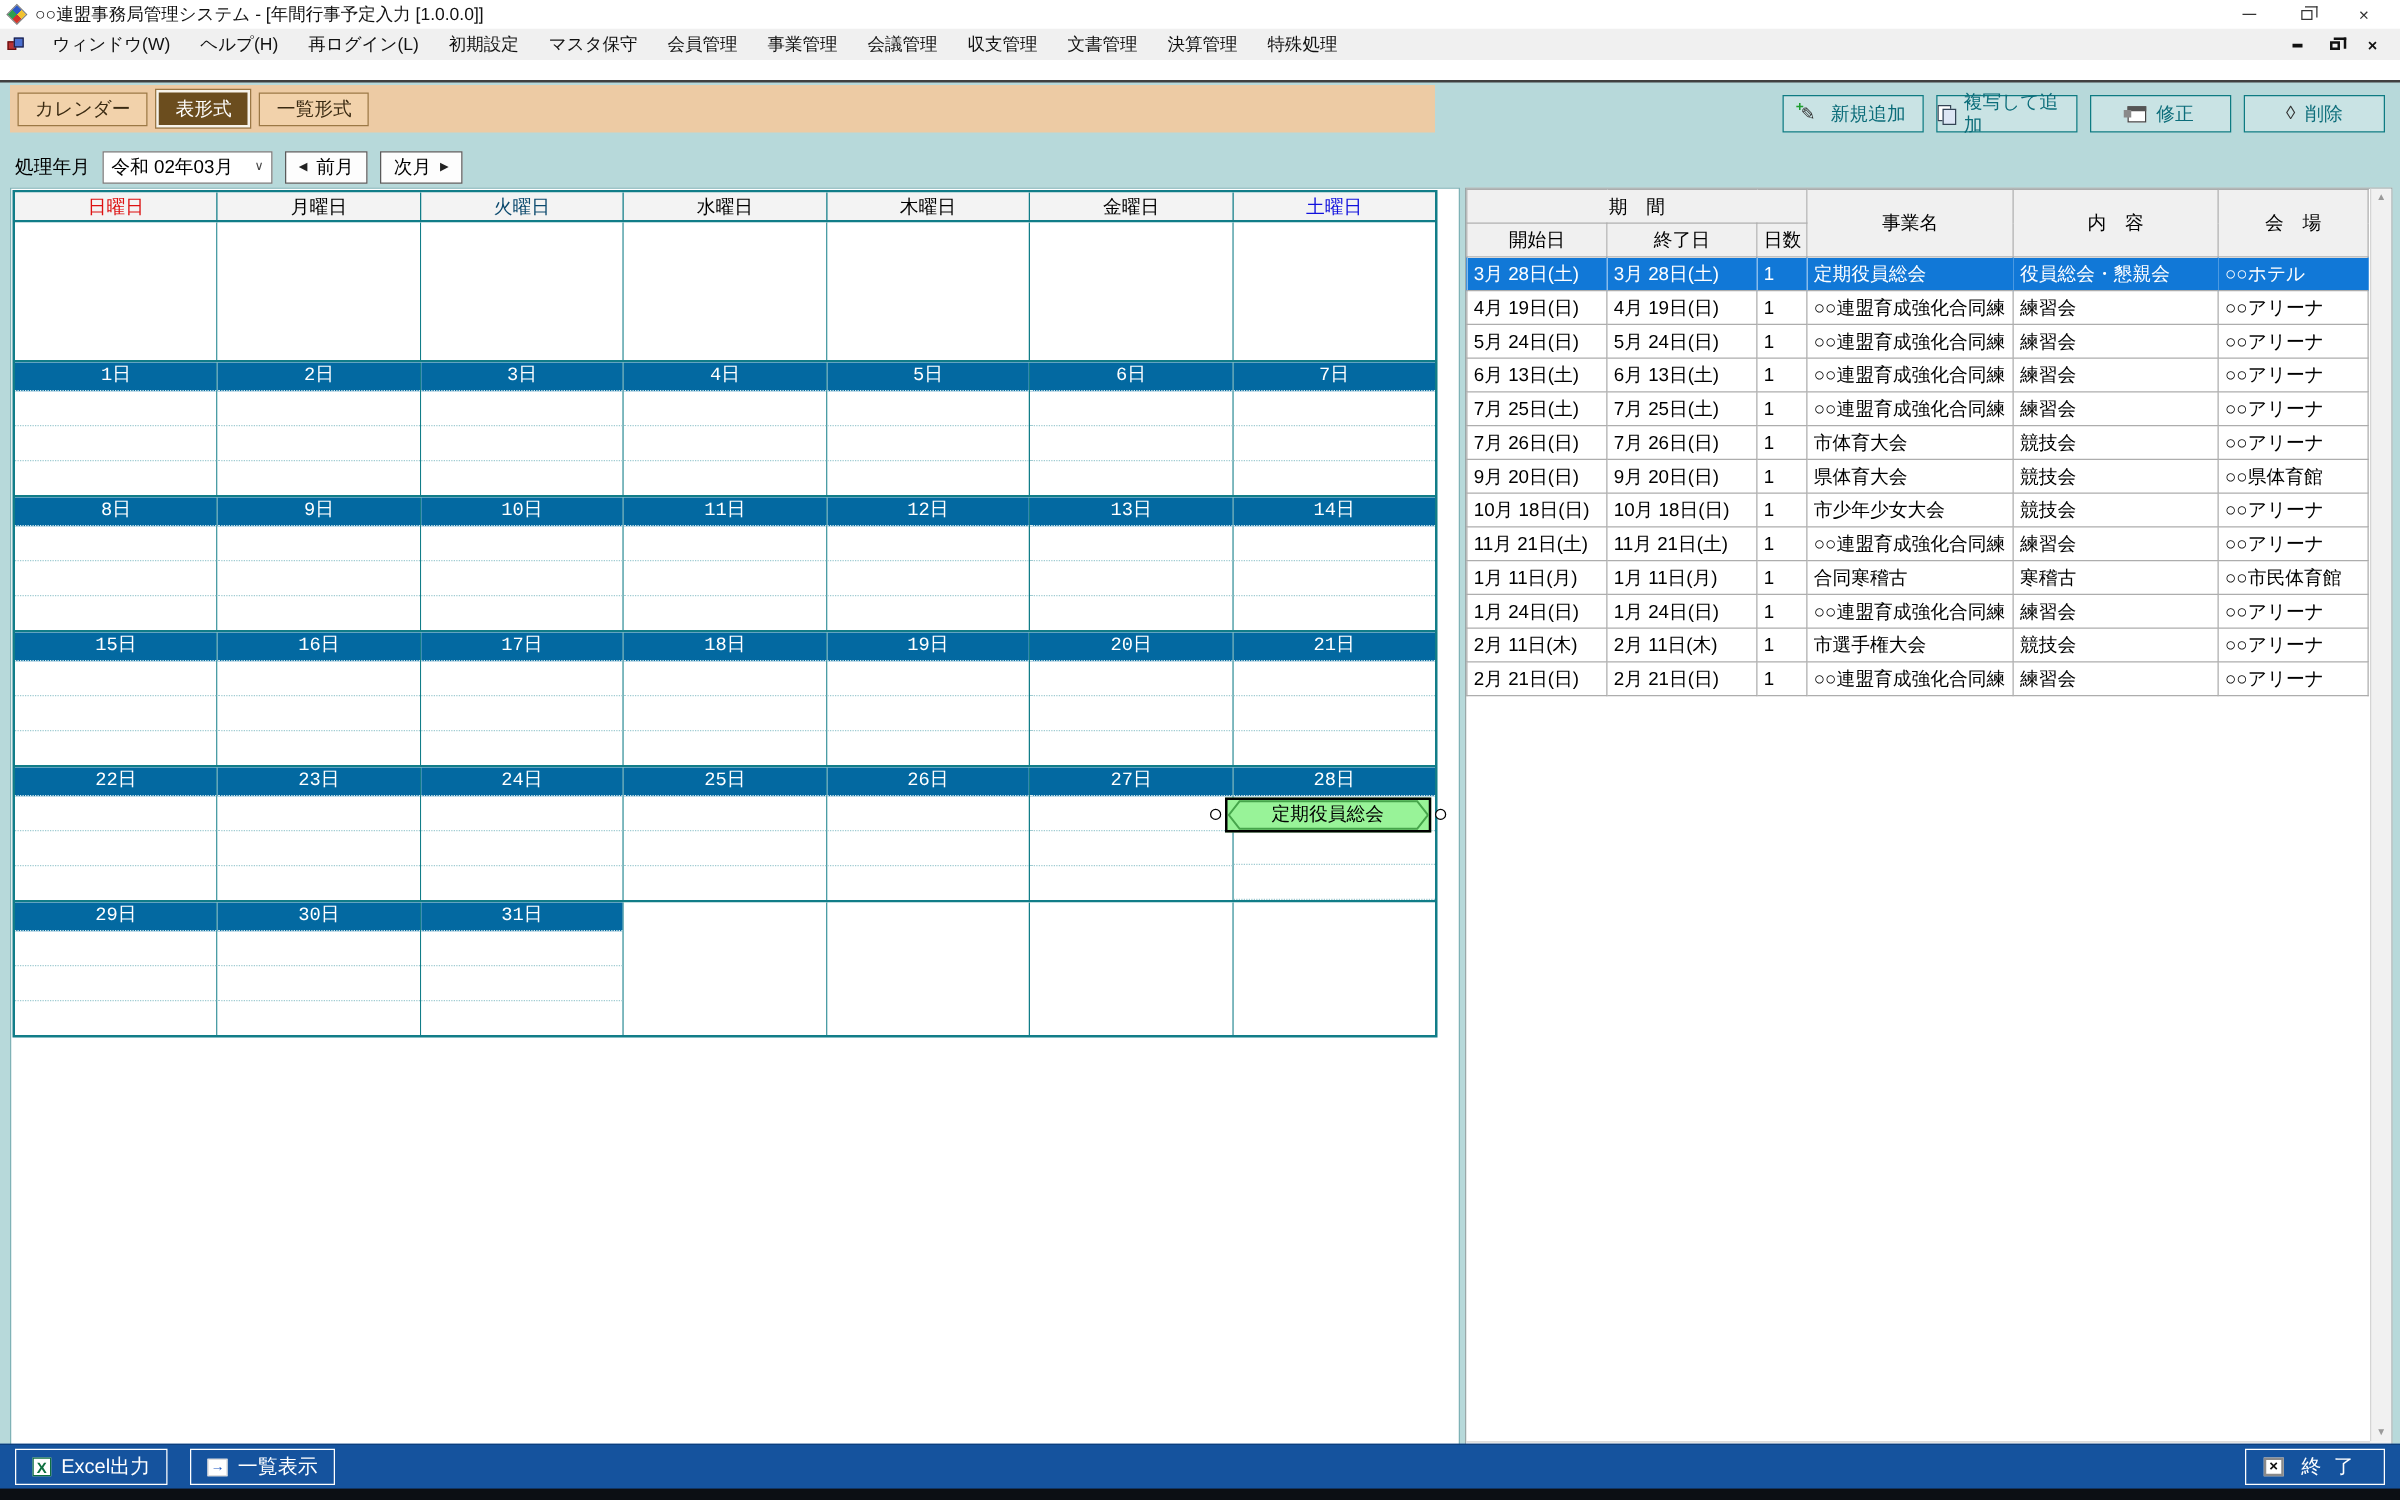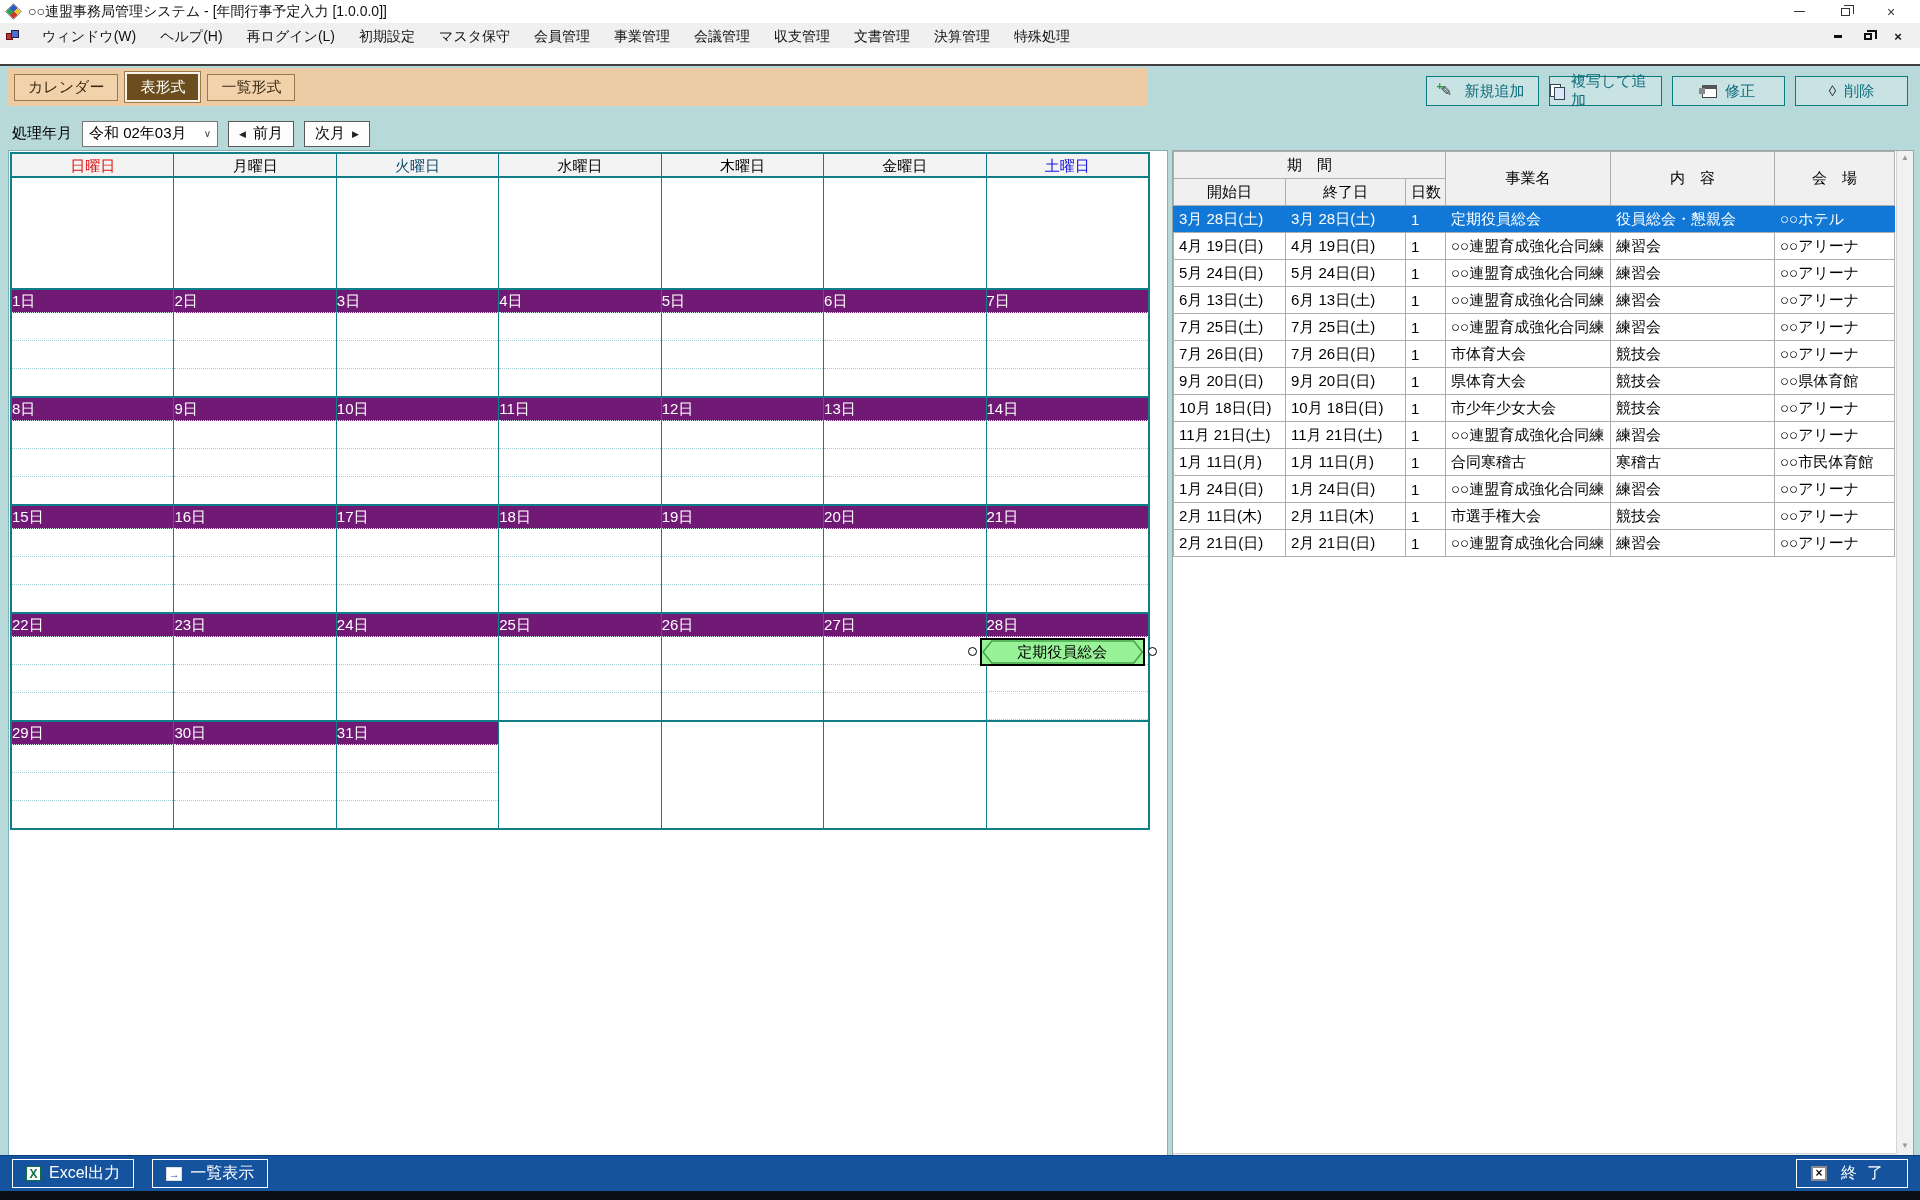--- a/index.html
+++ b/index.html
@@ -60,21 +60,21 @@
   
   .left-panel { position:absolute; left:8px; top:84px; width:1160px; height:1021px; background:#fff; border:1px solid #7fb2b6; }
   .calendar { position:absolute; left:1px; top:1px; width:1140px; border:2px solid #117d88; background:#fff; }
   .wd-row { display:flex; height:24px; background:#f3f3f3; border-bottom:2px solid #117d88; }
   .wd-cell { flex:1; text-align:center; font-size:15px; line-height:23px; border-right:1px solid #117d88; }
   .wd-cell:last-child { border-right:none; }
   .week { display:flex; height:108px; border-top:2px solid #117d88; }
   .week.week-lead { height:110px; border-top:none; }
   .day-cell { flex:1; position:relative; display:flex; flex-direction:column; border-right:1px solid #117d88; background:#fff; }
   .day-cell:last-child { border-right:none; }
-  .day-band { height:23px; background:#701a75; color:#fff; font-size:15px; line-height:22px; text-align:left; border-bottom:1px dotted #d8eef0; }
+  .day-band { height:23px; background:#0369a1; color:#fff; font-size:15px; line-height:22px; text-align:center; border-bottom:1px dotted #d8eef0;font-family:Liberation Mono, monospace; }
   .slots { flex:1; position:relative; display:flex; flex-direction:column; }
   .slot { flex:1; border-bottom:1px dotted #9fcbd1; }
   .slot:last-child { border-bottom:none; }
 
   .event { position:absolute; left:-7px; right:3px; top:1px; height:28px; background:#98f398; border:2px solid #000; z-index:5; }
   .event svg { position:absolute; left:0; top:0; width:100%; height:100%; }
   .ev-label { position:relative; z-index:2; display:block; text-align:center; font-size:15px; line-height:24px; color:#000; }
   .handle { position:absolute; width:9px; height:9px; background:#fff; border:1px solid #000; border-radius:50%; top:50%; margin-top:-5px; z-index:6; }
   .handle.hl { left:-14px; }
   .handle.hr { right:-14px; }

